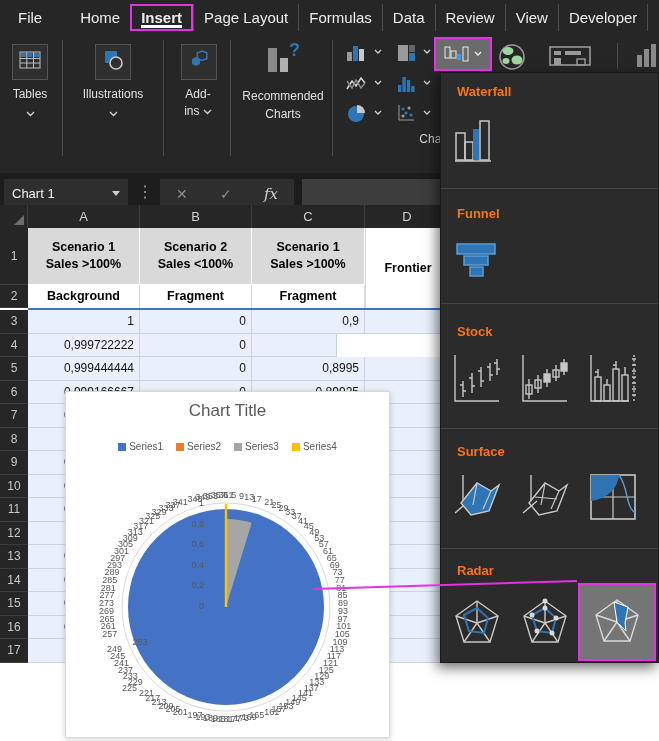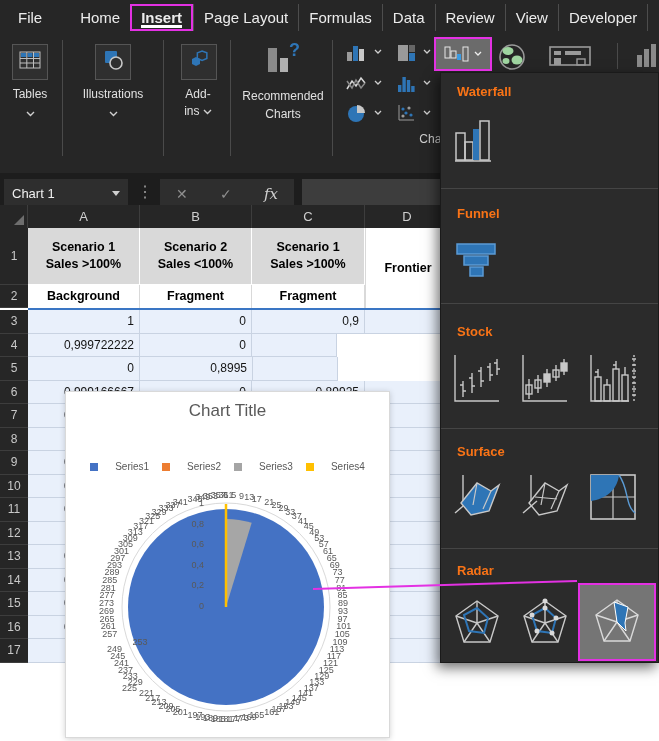--- a/index.html
+++ b/index.html
@@ -45,21 +45,21 @@
   .sel-line{position:absolute;left:28px;top:103px;width:422px;height:2px;background:#3a76c4;z-index:2;}
   .drows{position:absolute;left:0;top:105px;}
   .drow{display:flex;height:23.5px;}
   .drow .rh{border-bottom:1px solid #3d3d3d;}
   .drow .cell{background:#e9f0fb;border-right:1px solid #c9d3e2;border-bottom:1px solid #c9d3e2;box-sizing:border-box;font-size:12px;color:#141414;text-align:right;padding-right:5px;line-height:22.5px;}
   .mergedD{position:absolute;left:365px;top:23px;width:85px;height:80px;background:#fff;border-left:1px solid #d9d9d9;box-sizing:border-box;color:#000;font-weight:bold;font-size:12.5px;display:flex;align-items:center;justify-content:center;z-index:1;}
   
   .chart-box{position:absolute;left:65px;top:391px;width:325px;height:347px;background:#fff;border:1px solid #d9d9d9;box-sizing:border-box;z-index:5;box-shadow:0 1px 6px rgba(0,0,0,.18);}
   .chart-title{position:absolute;left:0;top:9px;width:100%;text-align:center;color:#595959;font-size:17px;}
   .legend{position:absolute;left:0;top:49px;width:100%;display:flex;justify-content:center;gap:13px;color:#595959;font-size:10px;align-items:center;}
-  .leg-item{display:flex;align-items:center;gap:17px;margin-top:20px;}
+  .leg-item{display:flex;align-items:center;gap:3px;}
   .leg-sw{width:8px;height:8px;display:inline-block;}
   .plot-svg{position:absolute;left:0;top:0;}
   .ringlbl{position:absolute;font-size:9px;color:#595959;white-space:nowrap;}
   .rtick{position:absolute;left:102px;width:36px;text-align:right;font-size:9px;color:#595959;}
   
   .panel{position:absolute;left:440px;top:72px;width:219px;height:591px;background:#2b2b2b;border:1px solid #1a1a1a;box-sizing:border-box;z-index:20;box-shadow:-3px 5px 12px rgba(0,0,0,.55);}
   .sect-title{position:absolute;left:16px;color:#f97316;font-weight:bold;font-size:13px;}
   .divider{position:absolute;left:0;width:100%;height:1px;background:#454545;}
   .chart-opt{position:absolute;cursor:pointer;}
   .sel-opt{position:absolute;left:137px;top:510px;width:78px;height:78px;background:#757575;border:2px solid #e331e3;box-sizing:border-box;display:flex;align-items:center;justify-content:center;}
@@ -317,20 +317,21 @@
           <div class="cell cd"></div>
         </div>
         <div class="drow">
           <div class="rh">4</div>
           <div class="cell ca">0,999722222</div>
           <div class="cell cb">0</div>
           <div class="cell cd"></div>
         </div>
         <div class="drow">
           <div class="rh">5</div>
+          <div class="cell ca">0,999444444</div>
           <div class="cell cb">0</div>
           <div class="cell cc">0,8995</div>
           <div class="cell cd"></div>
         </div>
         <div class="drow">
           <div class="rh">6</div>
           <div class="cell ca">0,999166667</div>
           <div class="cell cb">0</div>
           <div class="cell cc">0,89925</div>
           <div class="cell cd"></div>

